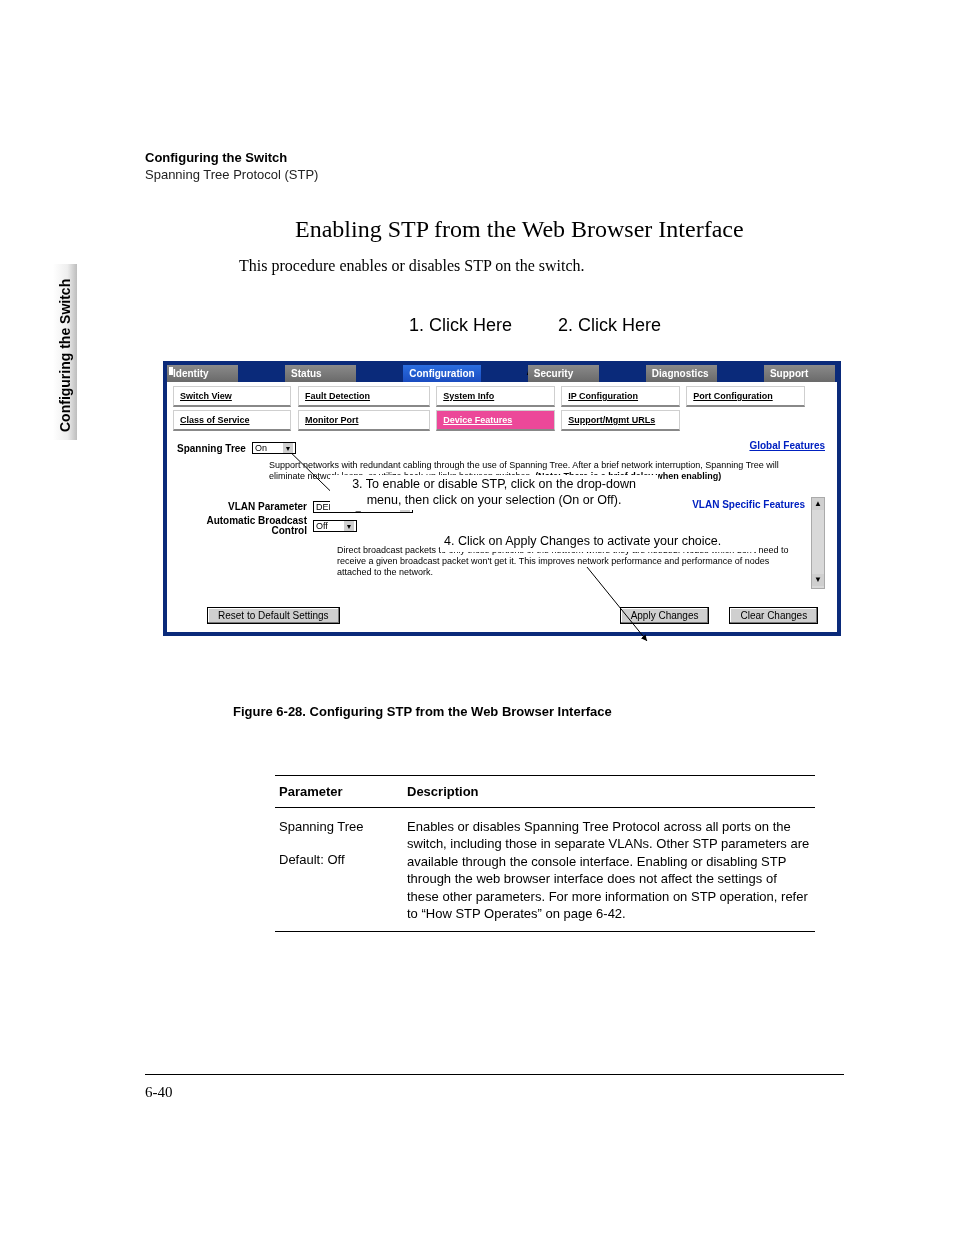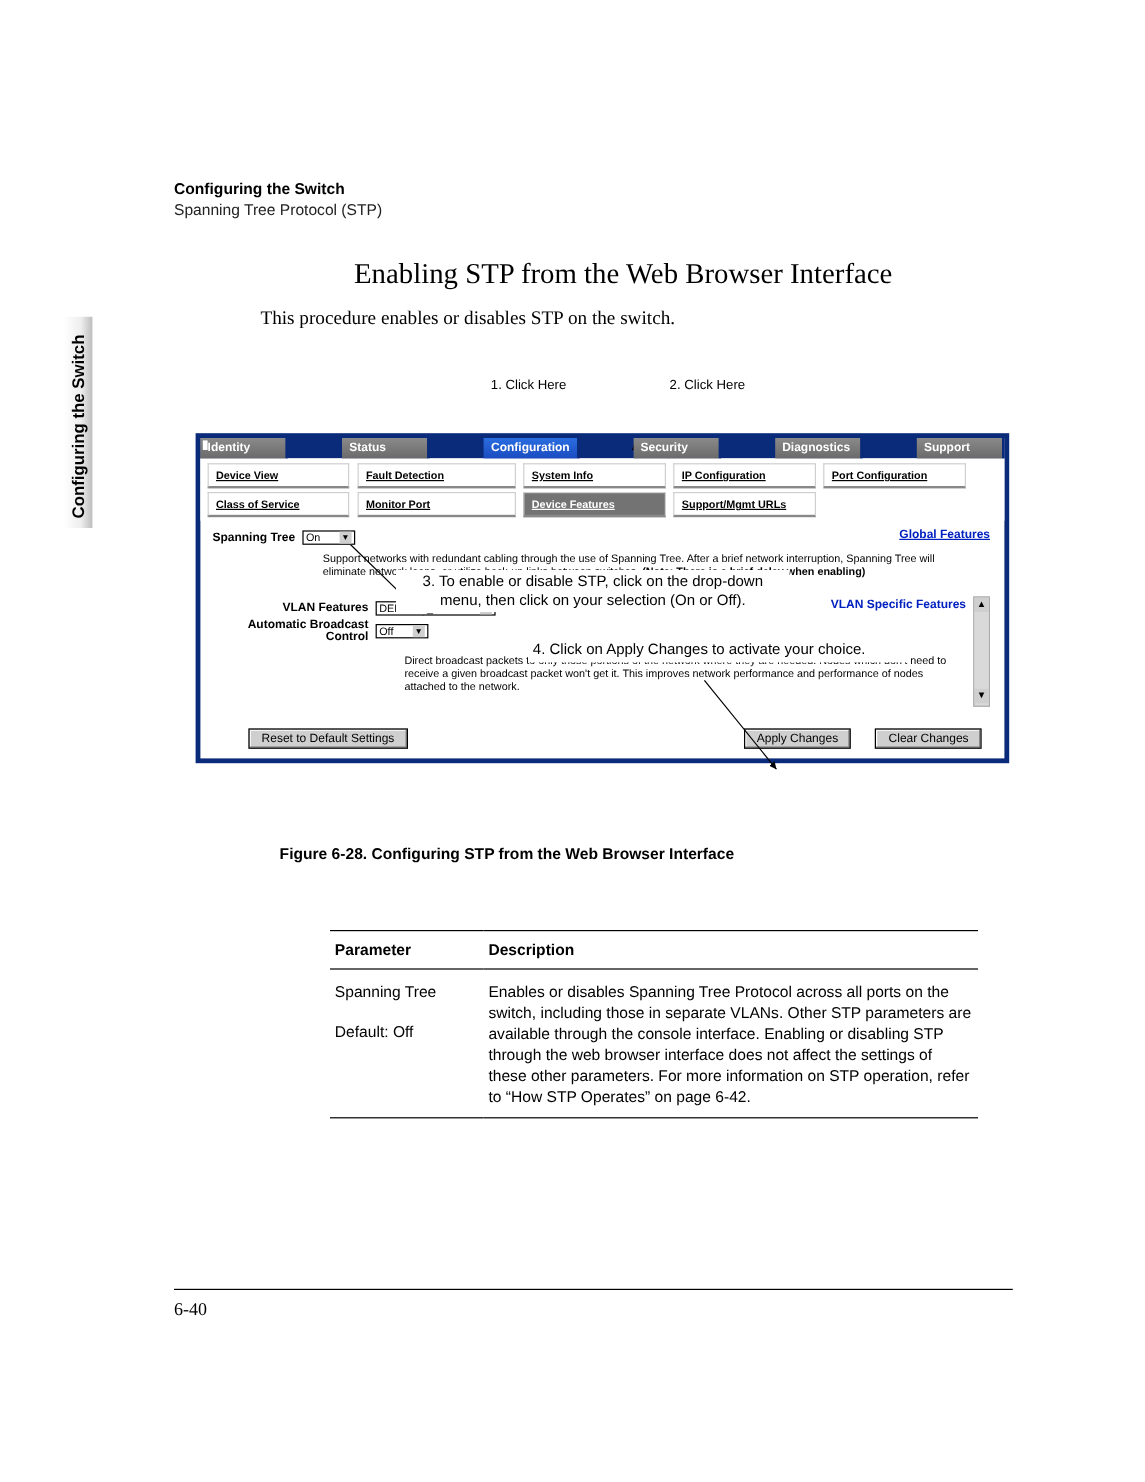--- a/index.html
+++ b/index.html
@@ -54,21 +54,21 @@
   }
 
   
   .figure-wrap {
     margin: 40px 0 0 18px;
     width: 680px;
   }
   .callouts {
     position: relative;
     height: 46px;
-    font-size: 11px;
+    font-size: 18px;
   }
   .callouts .c1 { position: absolute; left: 246px; top: 0; }
   .callouts .c2 { position: absolute; left: 395px; top: 0; }
 
   .browser-box {
     border: 4px solid #0a2a7a;
     width: 670px;
     position: relative;
     background: #fff;
   }
@@ -113,21 +113,21 @@
     padding: 4px 6px;
     color: #000;
     border: 1px solid #cfcfcf;
     border-bottom: 2px solid #888;
     box-sizing: border-box;
     margin-right: 1%;
     margin-bottom: 3px;
     background: #fff;
   }
   .subtabs .st.active {
-    background: #737373;
+    background: #ec4899;
     color: #fff;
     text-decoration: underline;
   }
 
   .panel {
     padding: 8px 10px 10px 10px;
     font-size: 9px;
     position: relative;
   }
 
@@ -302,21 +302,21 @@
 
 <div class="page">
   <div>
     <div class="hdr-bold">Configuring the Switch</div>
     <div class="hdr-light">Spanning Tree Protocol (STP)</div>
   </div>
 
   <div class="side-tab">Configuring the Switch</div>
 
   <div class="section-title" style="margin-left:150px;">Enabling STP from the Web Browser Interface</div>
-  <div class="section-intro" style="margin-left:72px;">This procedure enables or disables STP on the switch.</div>
+  <div class="section-intro" style="margin-left:94px;">This procedure enables or disables STP on the switch.</div>
 
   <div class="figure-wrap">
     <div class="callouts">
       <div class="c1">1. Click Here</div>
       <div class="c2">2. Click Here</div>
     </div>
 
     <div class="browser-box" style="position:relative;">
       <svg class="arrow-svg" viewBox="0 0 670 300">
         <defs>
@@ -333,21 +333,21 @@
       <div class="tabrow">
         <div class="tab"><span>Identity</span></div>
         <div class="tab"><span>Status</span></div>
         <div class="tab active"><span>Configuration</span></div>
         <div class="tab"><span>Security</span></div>
         <div class="tab"><span>Diagnostics</span></div>
         <div class="tab"><span>Support</span></div>
       </div>
 
       <div class="subtabs">
-        <div class="st" style="flex-basis:18%;"><span>Device View</span></div>
+        <div class="st" style="flex-basis:18%;"><span>Switch View</span></div>
         <div class="st" style="flex-basis:20%;"><span>Fault Detection</span></div>
         <div class="st" style="flex-basis:18%;"><span>System Info</span></div>
         <div class="st" style="flex-basis:18%;"><span>IP Configuration</span></div>
         <div class="st" style="flex-basis:18%;"><span>Port Configuration</span></div>
 
         <div class="st" style="flex-basis:18%;"><span>Class of Service</span></div>
         <div class="st" style="flex-basis:20%;"><span>Monitor Port</span></div>
         <div class="st active" style="flex-basis:18%;"><span>Device Features</span></div>
         <div class="st" style="flex-basis:18%;"><span>Support/Mgmt URLs</span></div>
       </div>
@@ -369,21 +369,21 @@
         <div class="vlan-block">
           <a class="vlan-link" style="top:-2px;">VLAN Specific Features</a>
 
           <div class="scrollbar-fake" style="top:-4px;">
             <div class="btn">▲</div>
             <div class="track"></div>
             <div class="btn">▼</div>
           </div>
 
           <div class="row">
-            <span class="lbl">VLAN Features</span>
+            <span class="lbl">VLAN Parameter</span>
             <span class="mini-select">
               <span>DEFAULT_VLAN</span>
               <span class="arrow">▼</span>
             </span>
           </div>
           <div class="row">
             <span class="lbl" style="line-height:1.05;">Automatic Broadcast Control</span>
             <span class="mini-select">
               <span>Off</span>
               <span class="arrow">▼</span>

